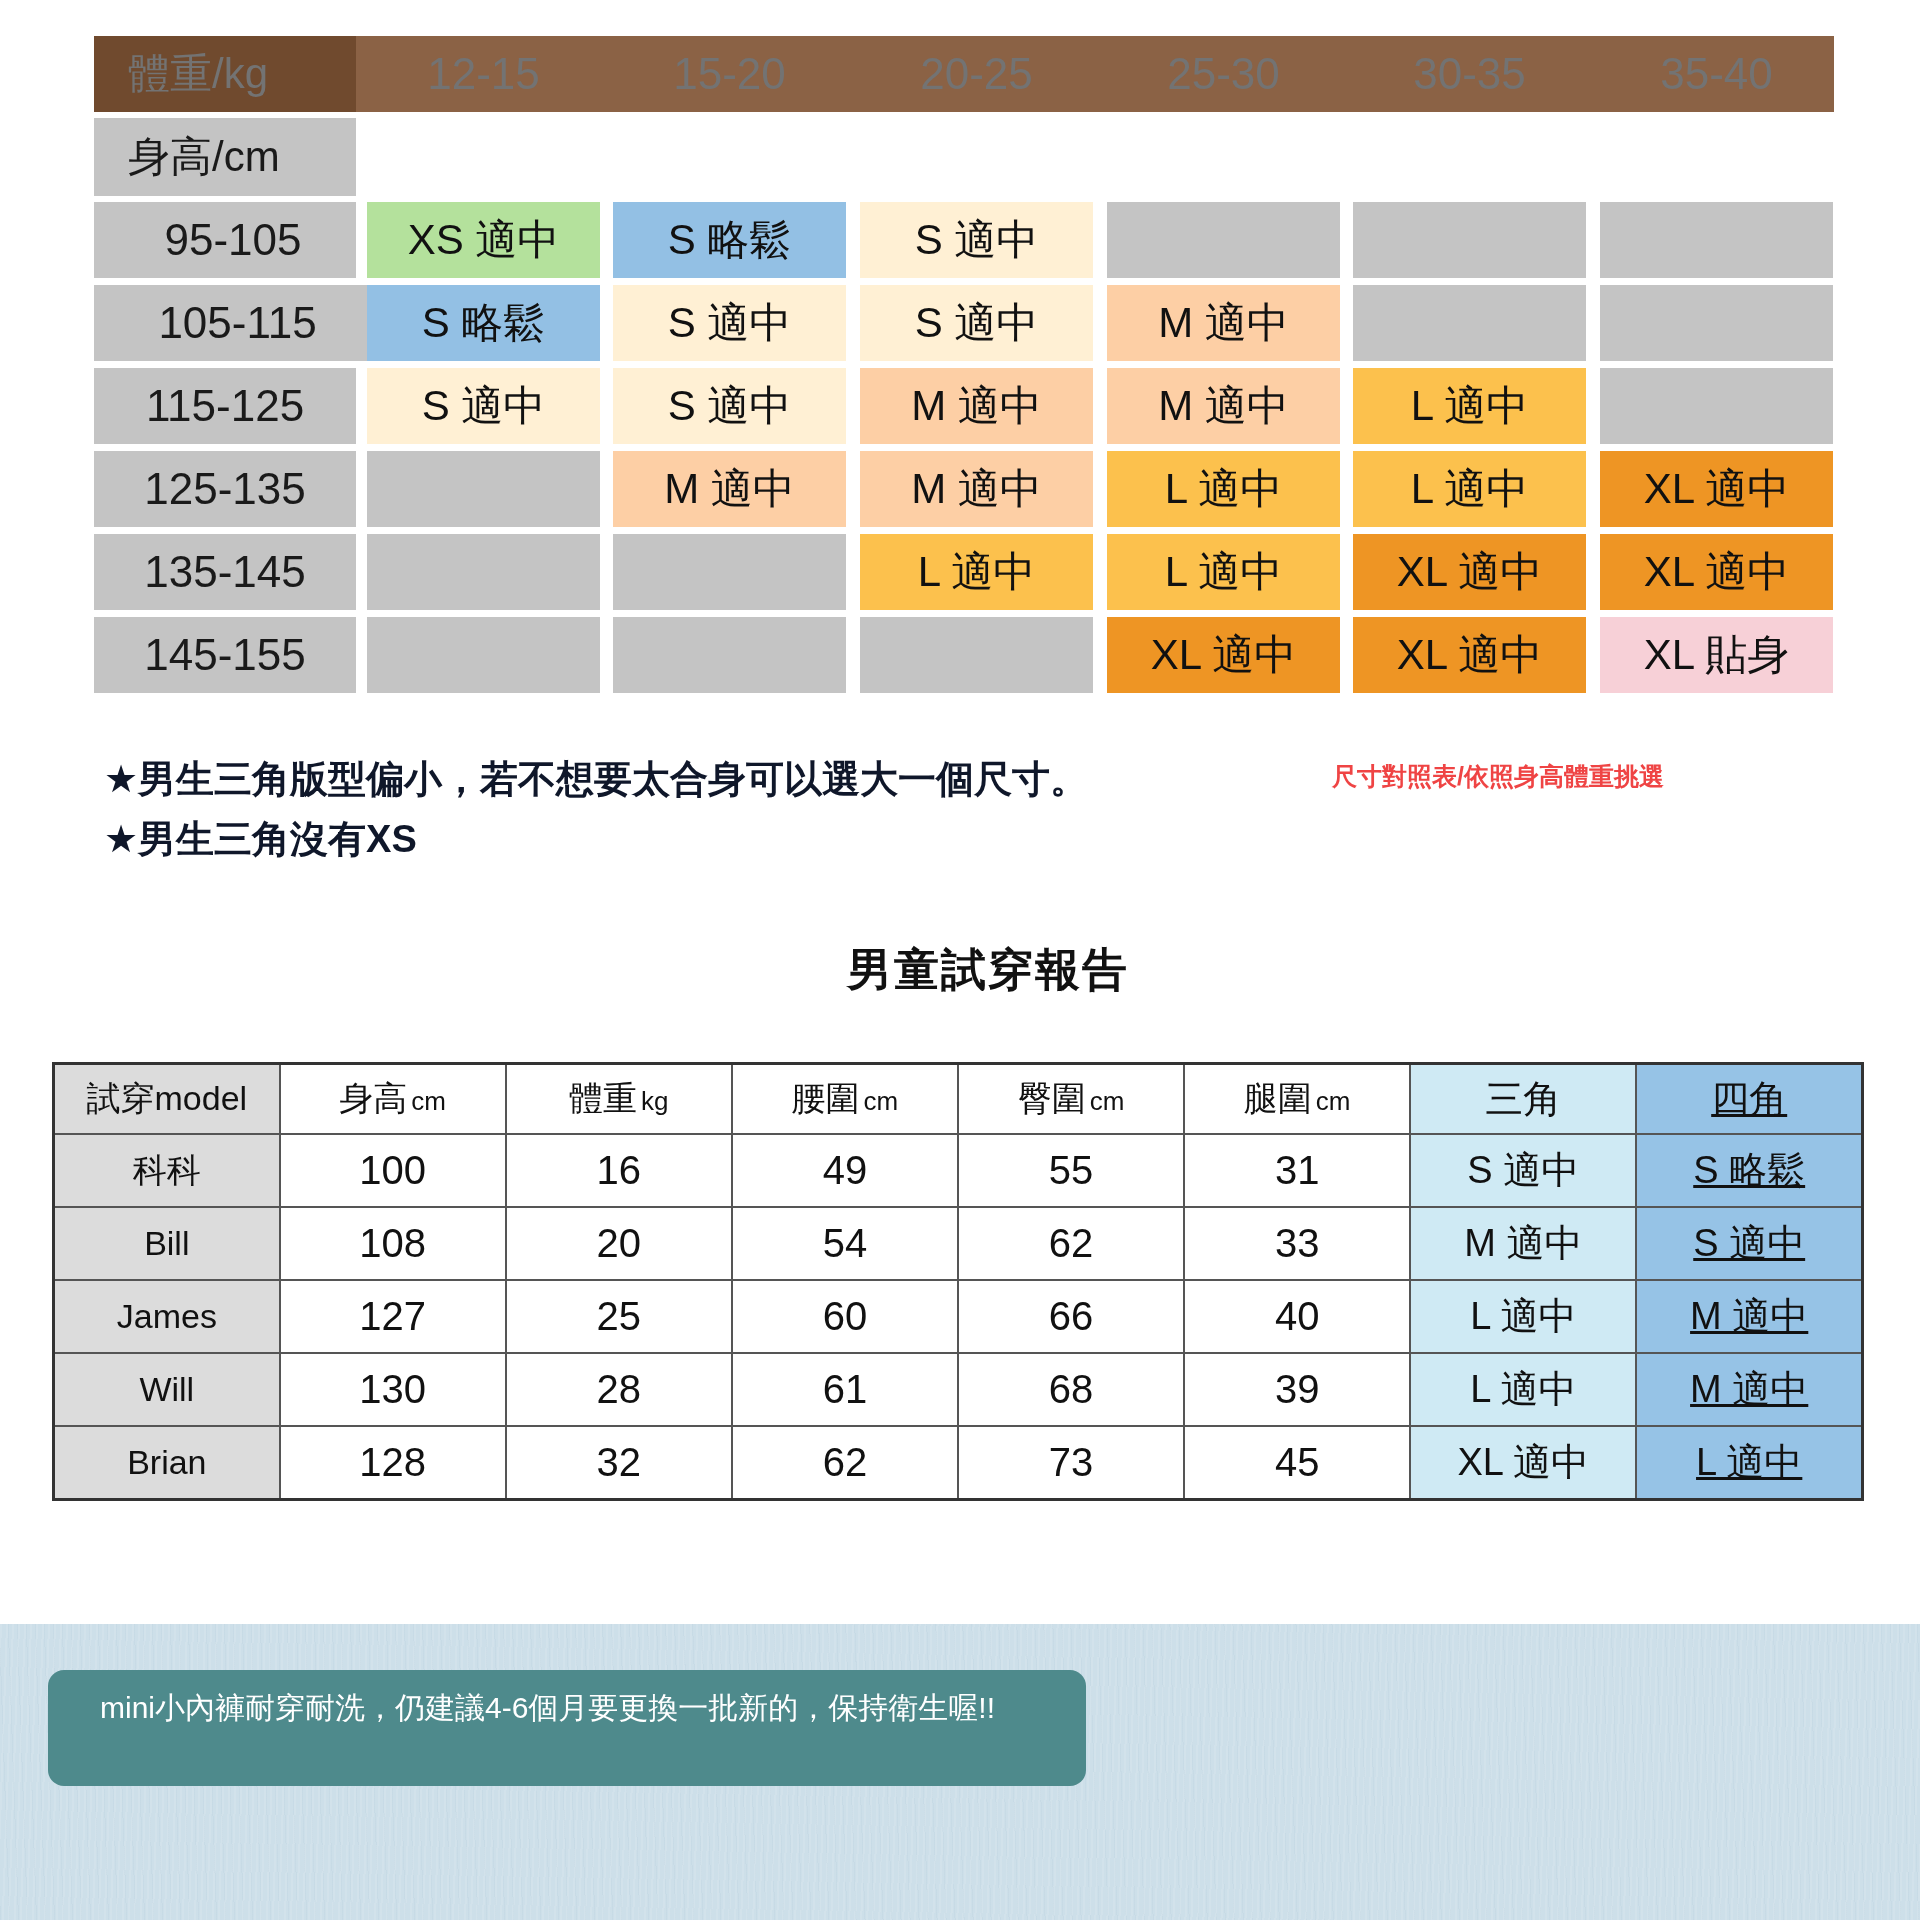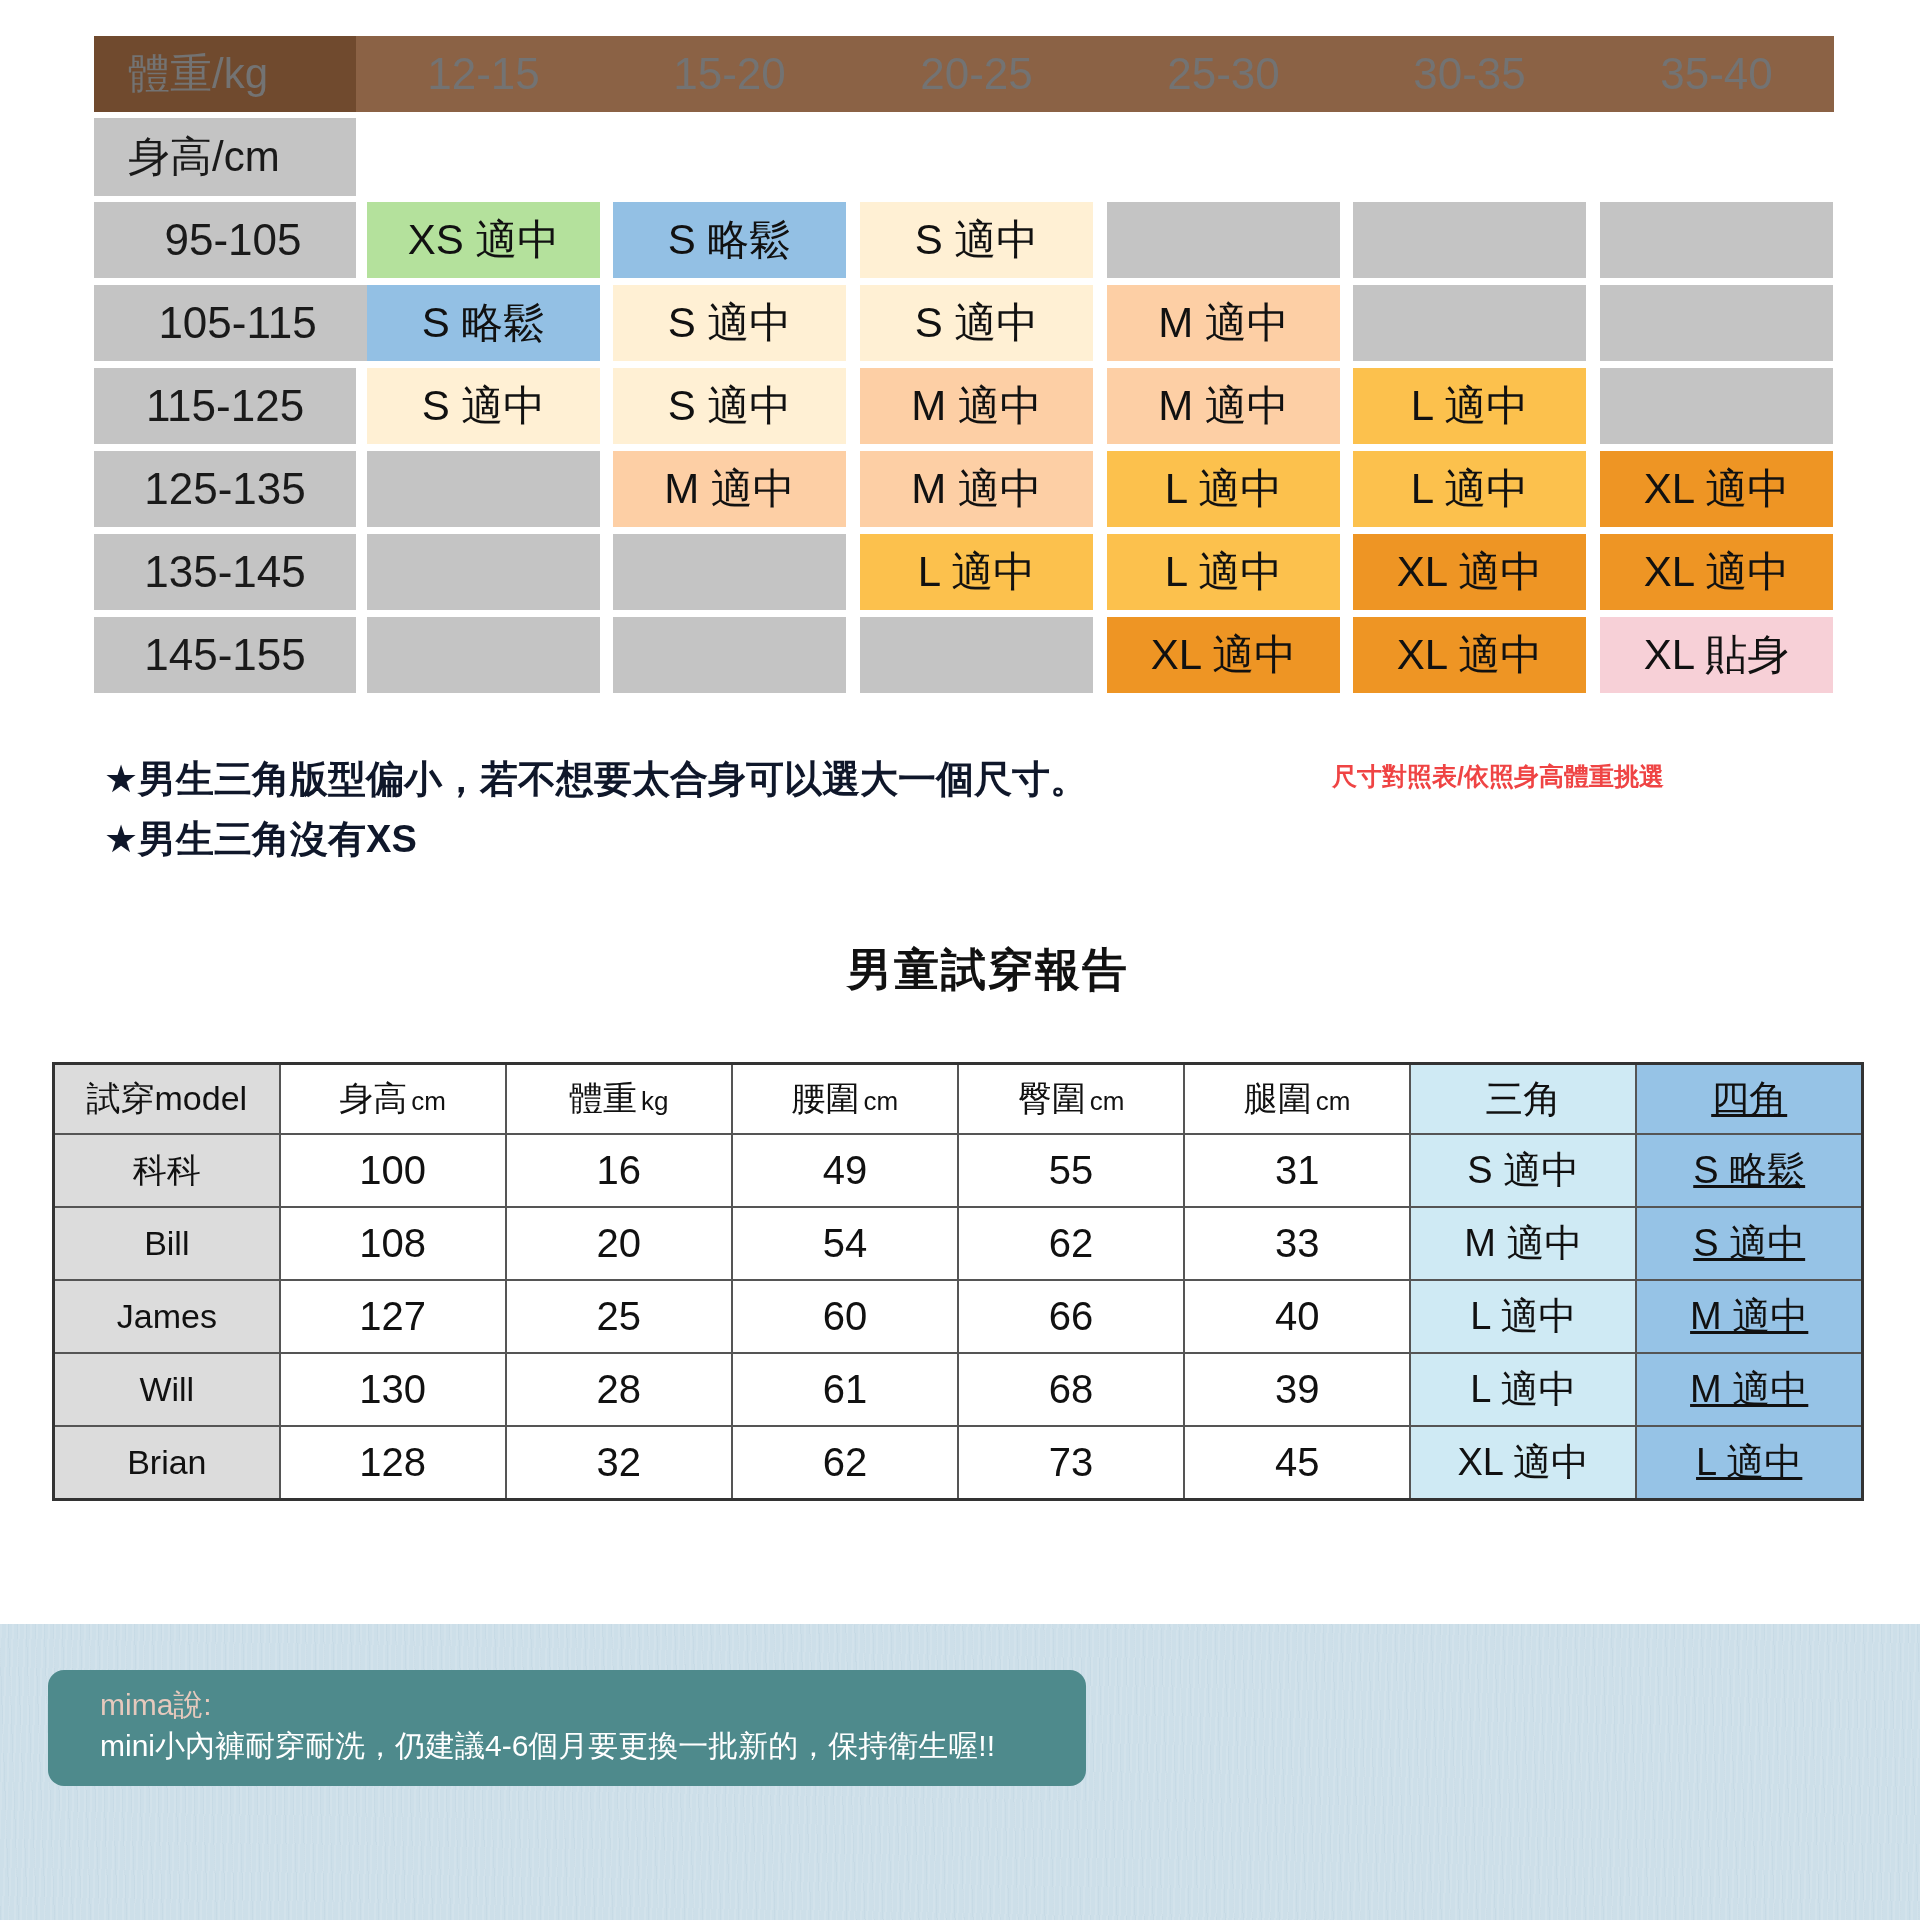--- a/index.html
+++ b/index.html
@@ -203,15 +203,14 @@
         <td>73</td>
         <td>45</td>
         <td class="tri-col">XL 適中</td>
         <td class="quad-col">L 適中</td>
       </tr>
     </tbody>
 </table>
 
 <div class="abs bottom-band"></div>
 <div class="abs callout">
-  <div class="callout-title">mima說:</div>
   <div class="callout-body">mini小內褲耐穿耐洗，仍建議4-6個月要更換一批新的，保持衛生喔!!</div>
 </div>
 
 </body></html>

